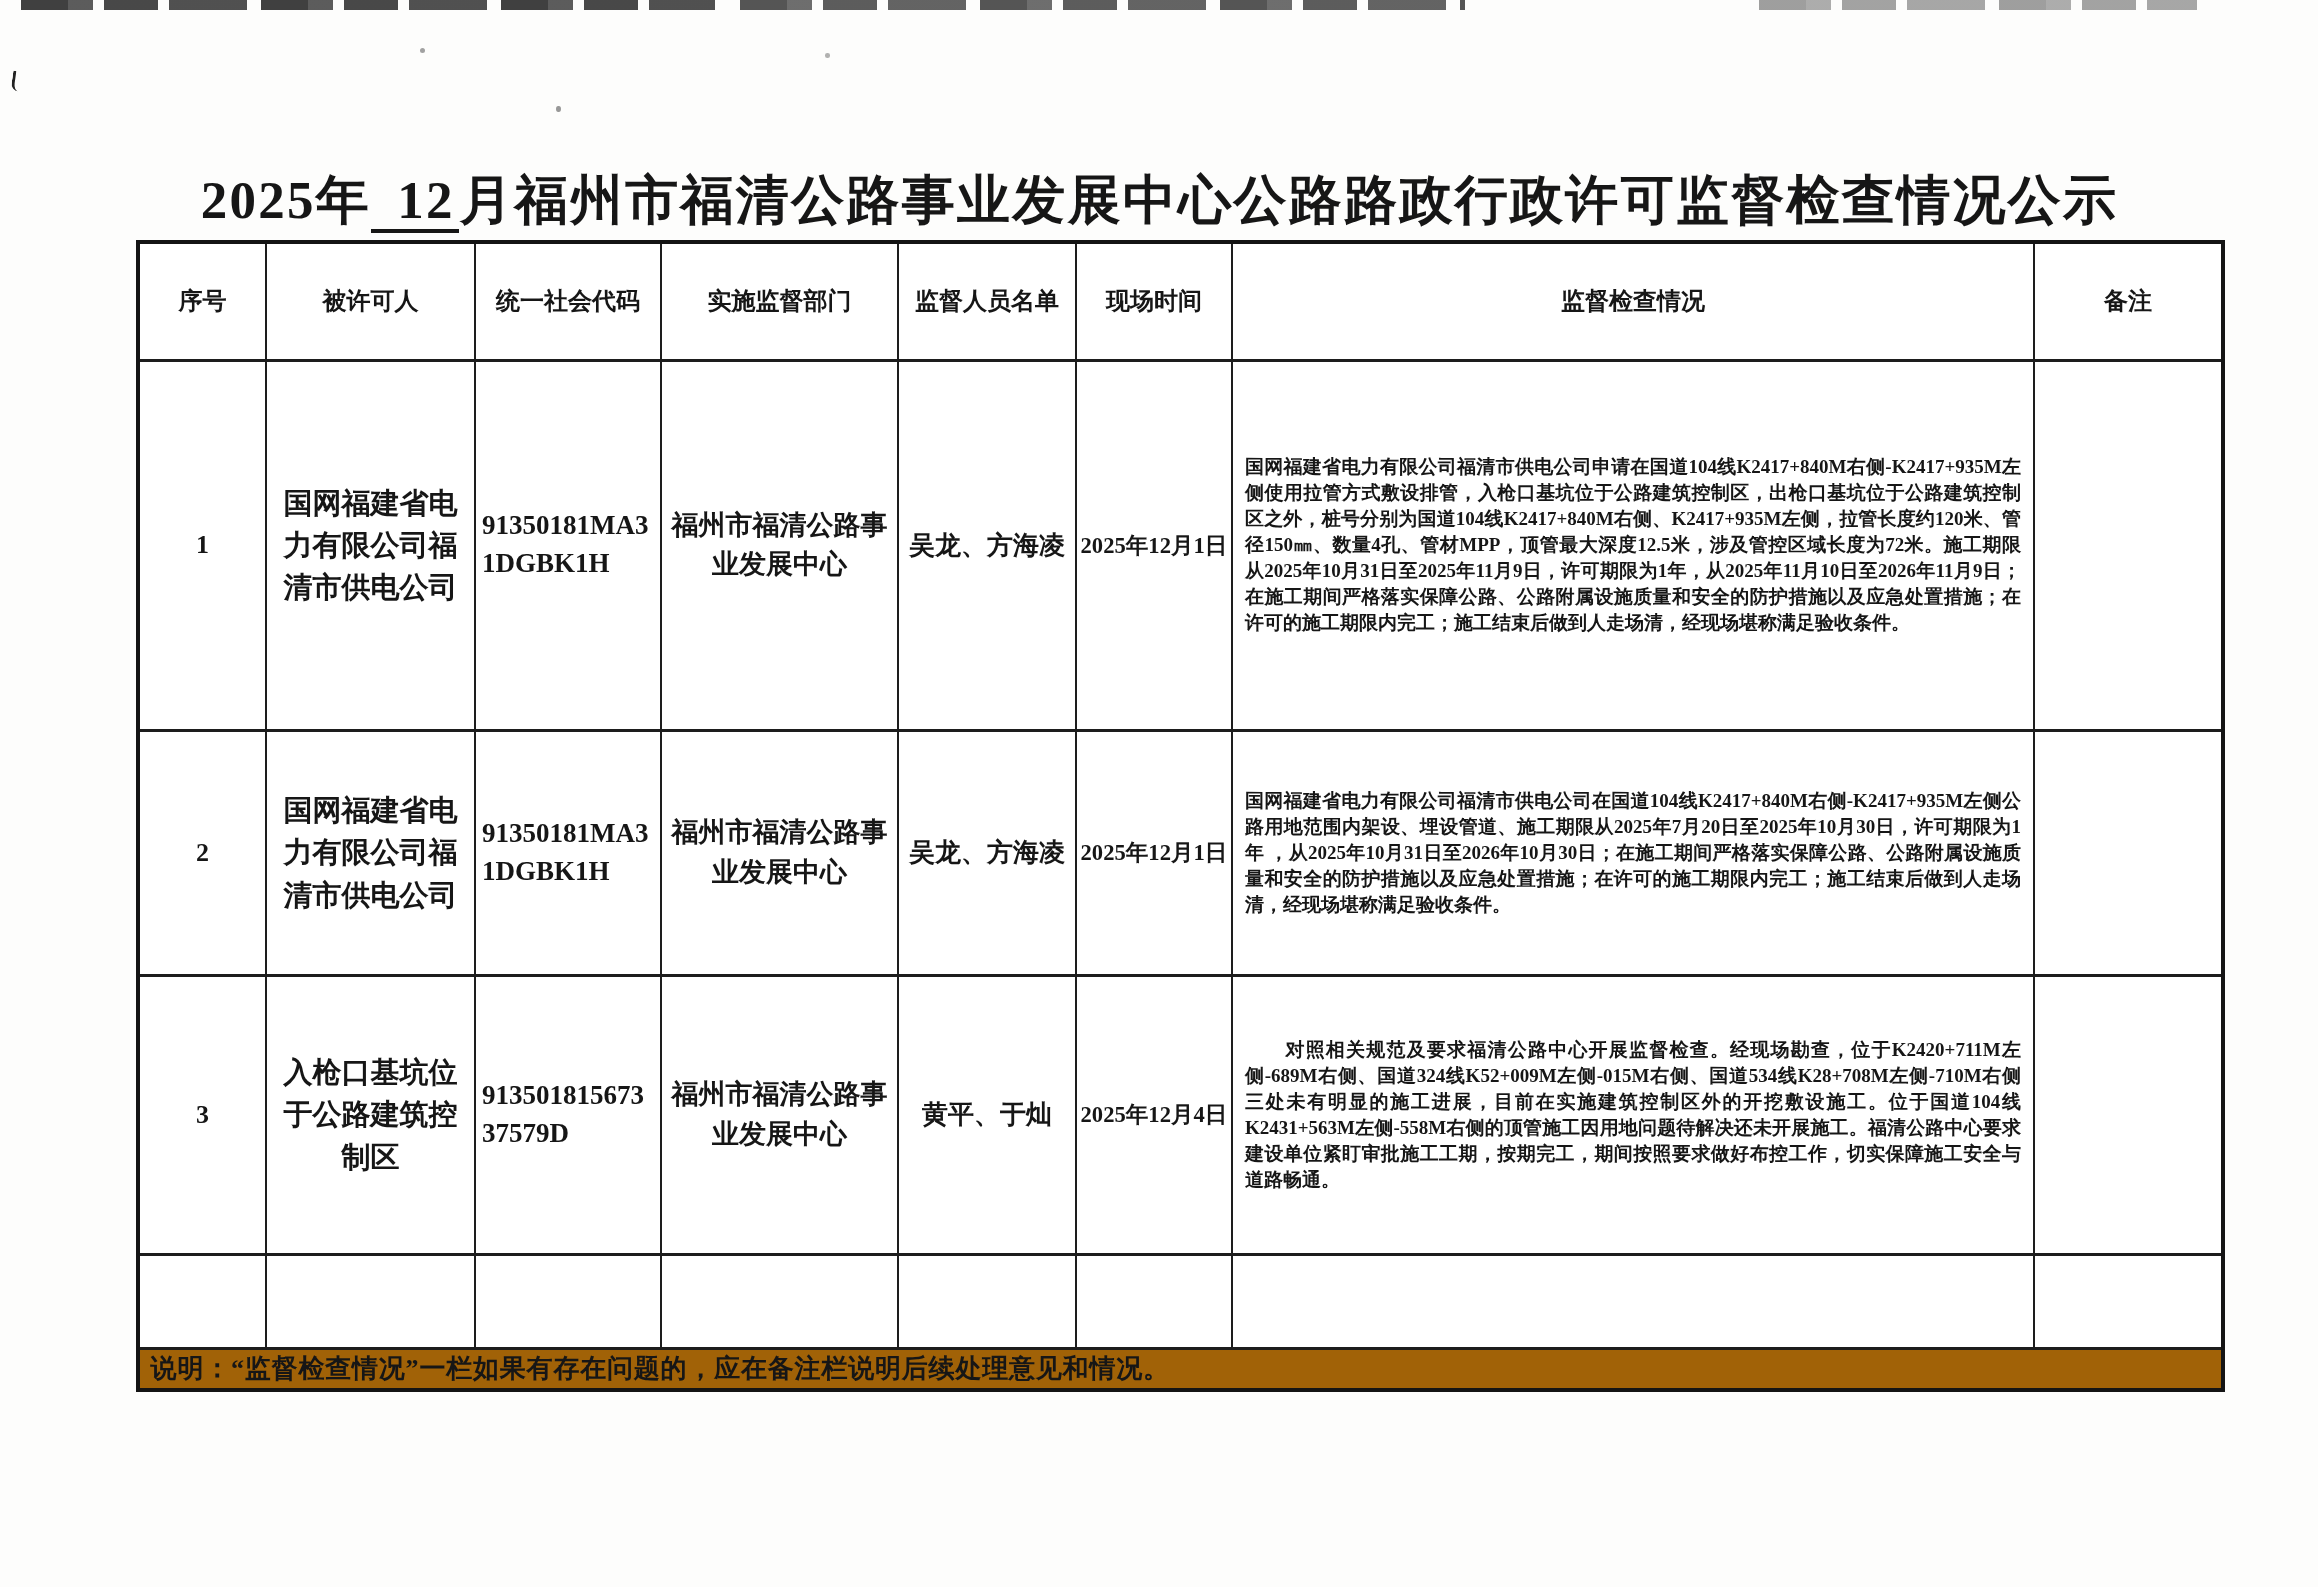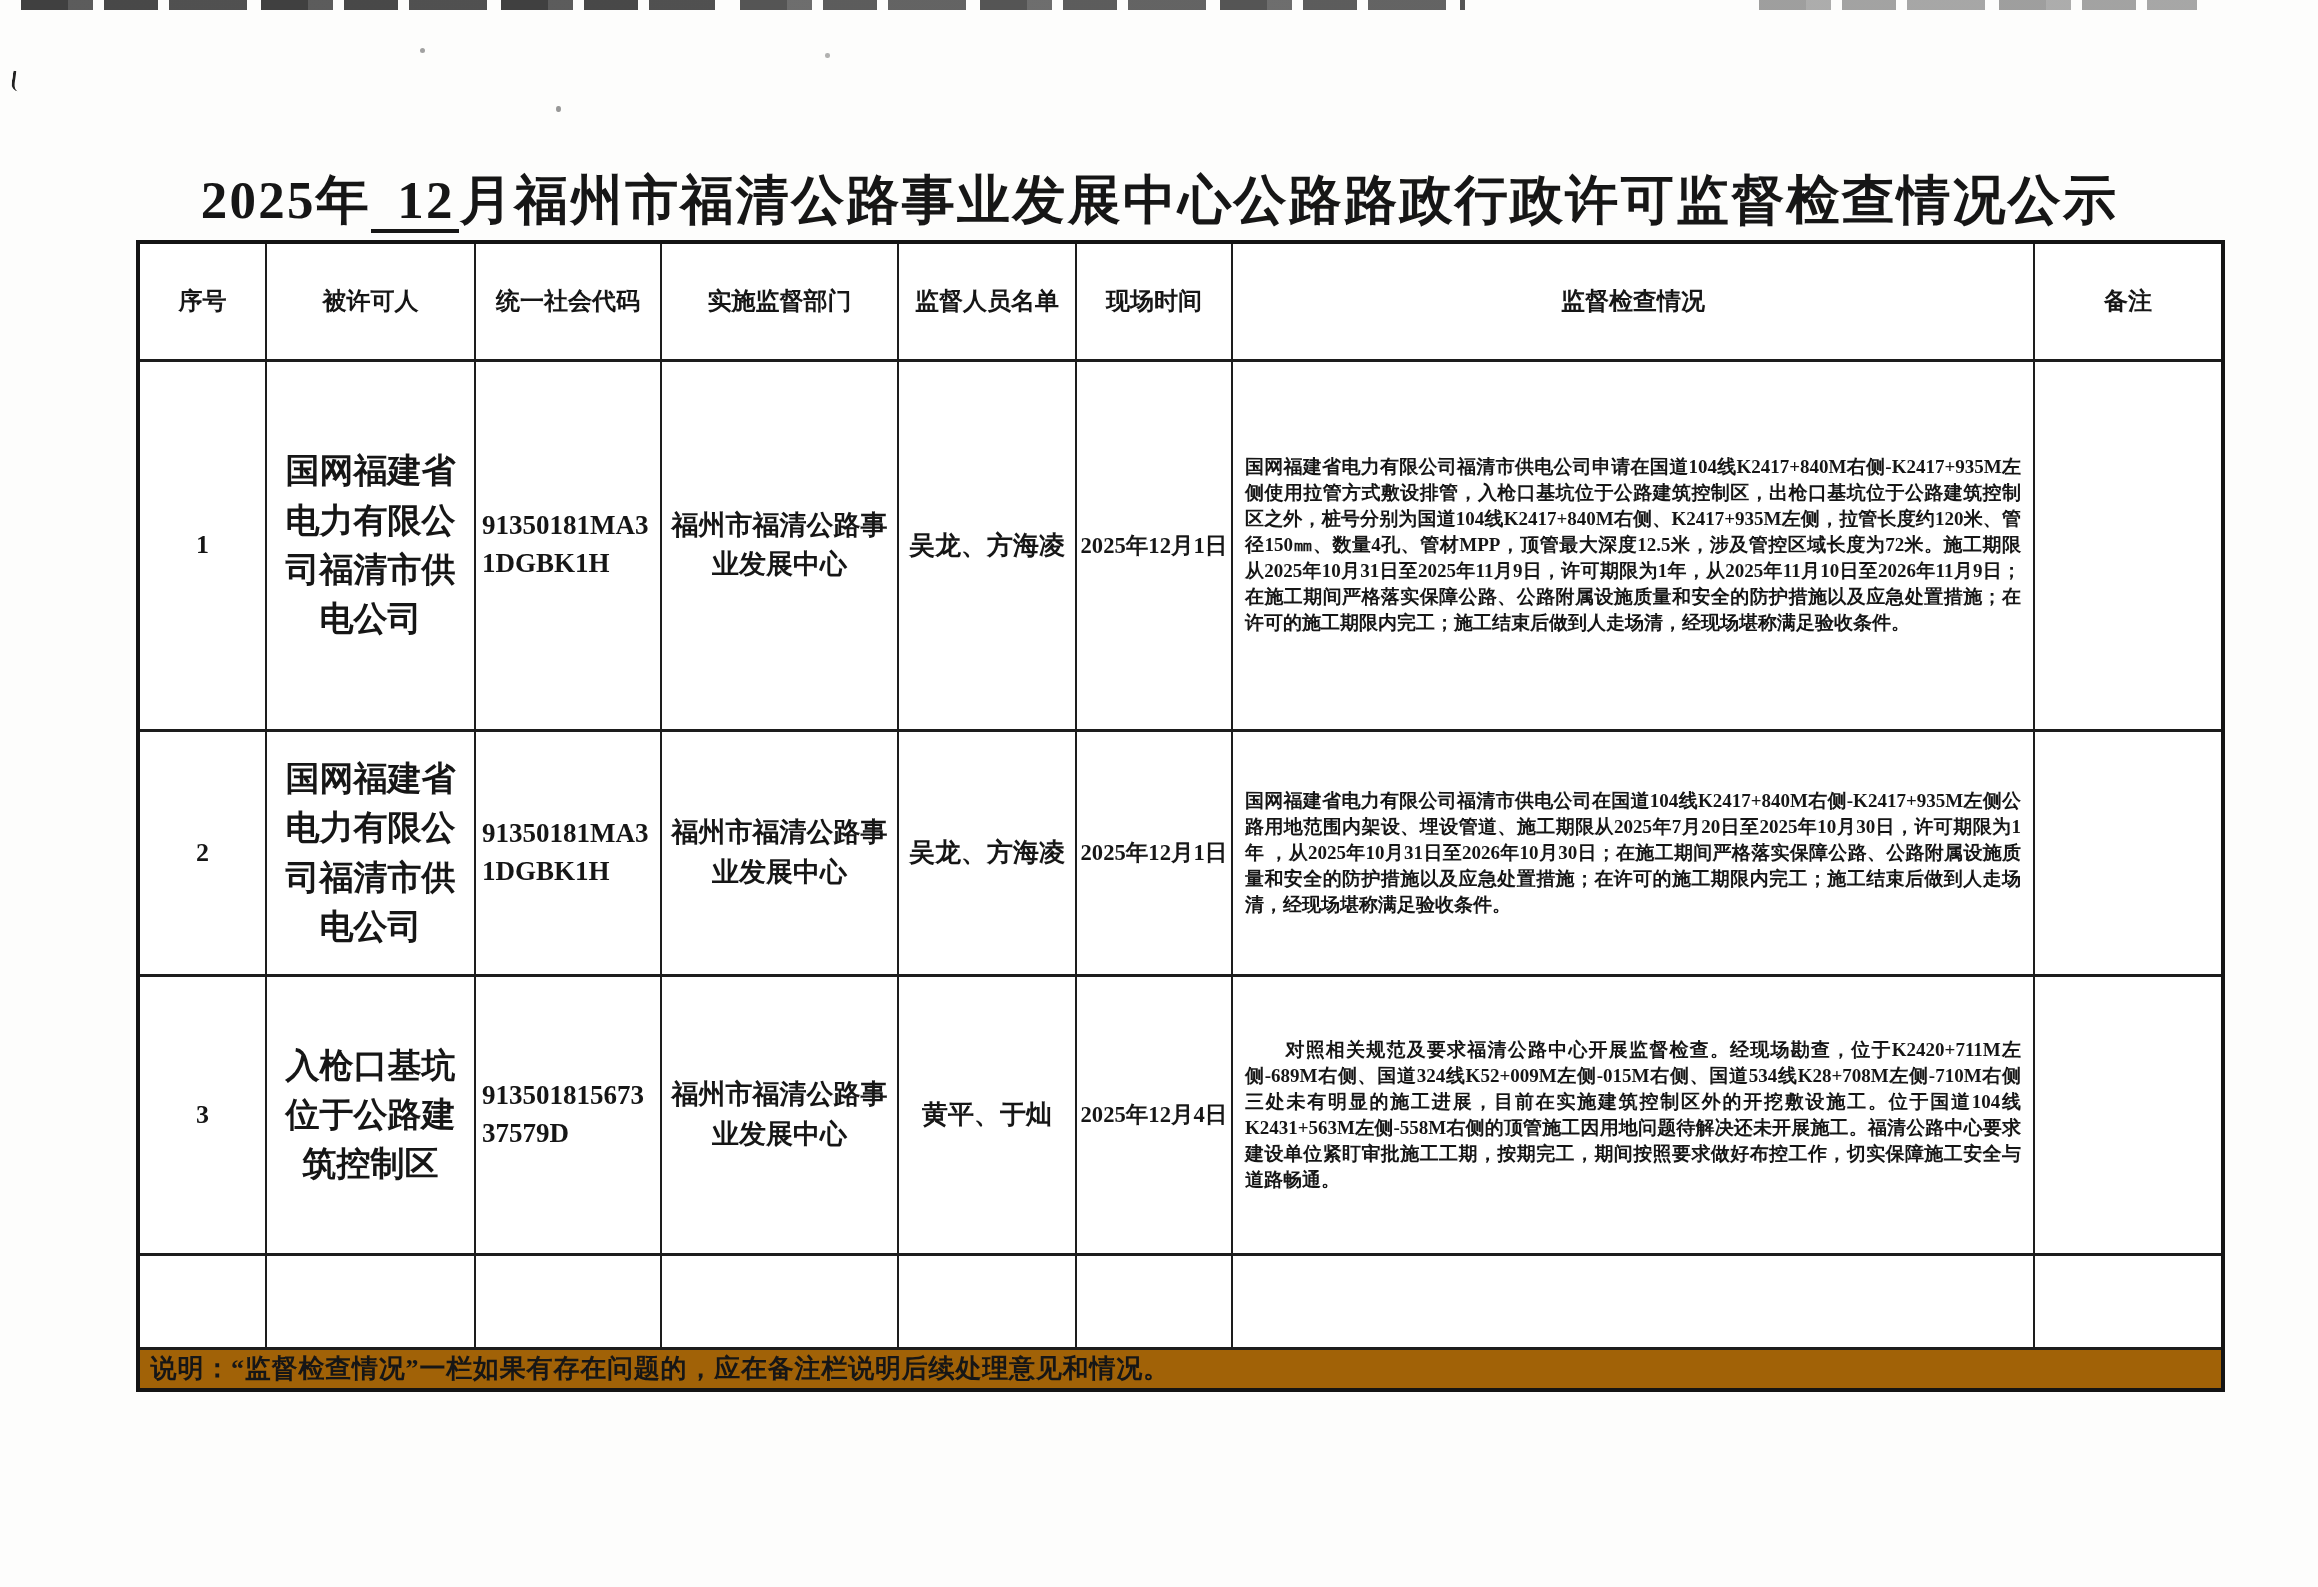--- a/index.html
+++ b/index.html
@@ -25,21 +25,21 @@
   
   .doc-table{position:absolute;left:136px;top:240px;width:2085px;
      border-collapse:collapse;table-layout:fixed;background:#fff;
      border:4.5px solid #141414;}
   th,td{border:2.3px solid #1d1d1d;border-top-width:3.8px;border-bottom-width:3.8px;
      vertical-align:middle;font-weight:bold;overflow:hidden;}
   th{font-size:24px;text-align:center;padding:3px;font-weight:bold;}
   .r-header{height:118px;}
   .r1{height:370px;} .r2{height:245px;} .r3{height:279px;} .r4{height:94px;}
   .c-seq{font-size:26px;text-align:center;}
-  .c-licensee{font-size:34px;text-align:center;padding:0 7.5px;line-height:1.45;}
+  .c-licensee{font-size:29px;text-align:center;padding:0 7.5px;line-height:1.45;}
   .c-code{font-size:27px;word-break:break-all;padding:0 6px;line-height:1.4;}
   .c-dept{font-size:27px;text-align:center;padding:0 7.5px;line-height:1.45;}
   .c-sup{font-size:26px;text-align:center;white-space:nowrap;}
   .c-date{font-size:22.6px;text-align:center;white-space:nowrap;}
   .c-details{font-size:19px;line-height:26px;text-align:justify;
      padding:7.5px 12px;white-space:pre-wrap;}
   .c-remark{background:#fff;}
   .note-row td{height:38px;font-size:26px;text-align:left;padding:0 10.6px;
      background:#a16207;letter-spacing:0.8px;white-space:nowrap;}
 </style>

